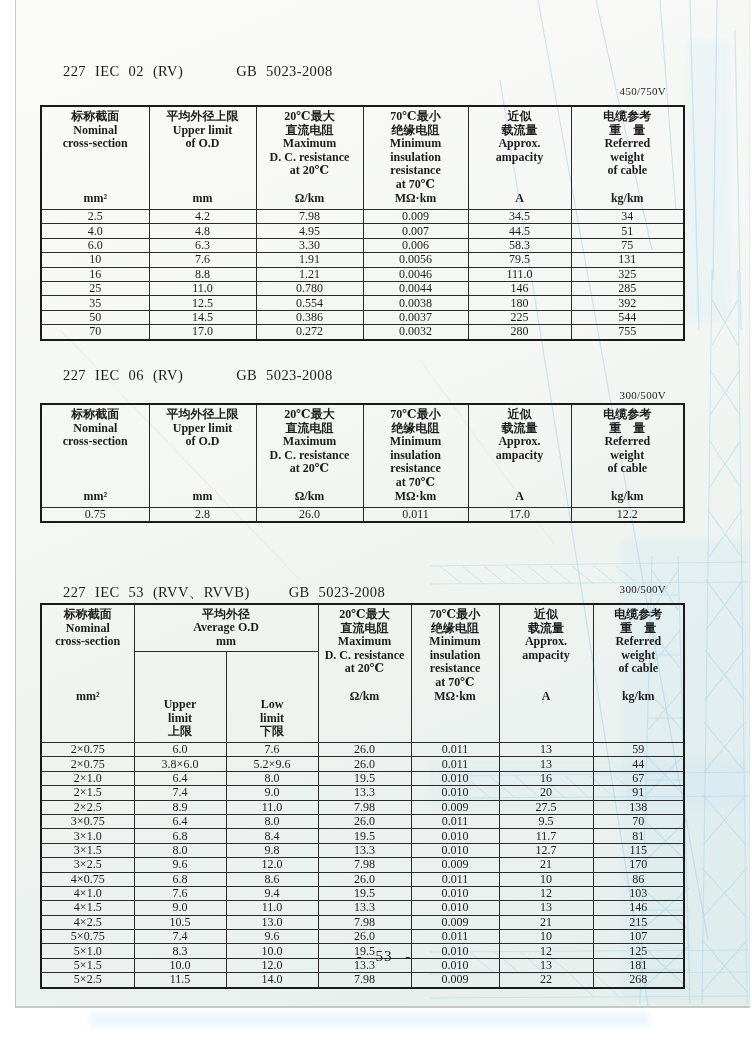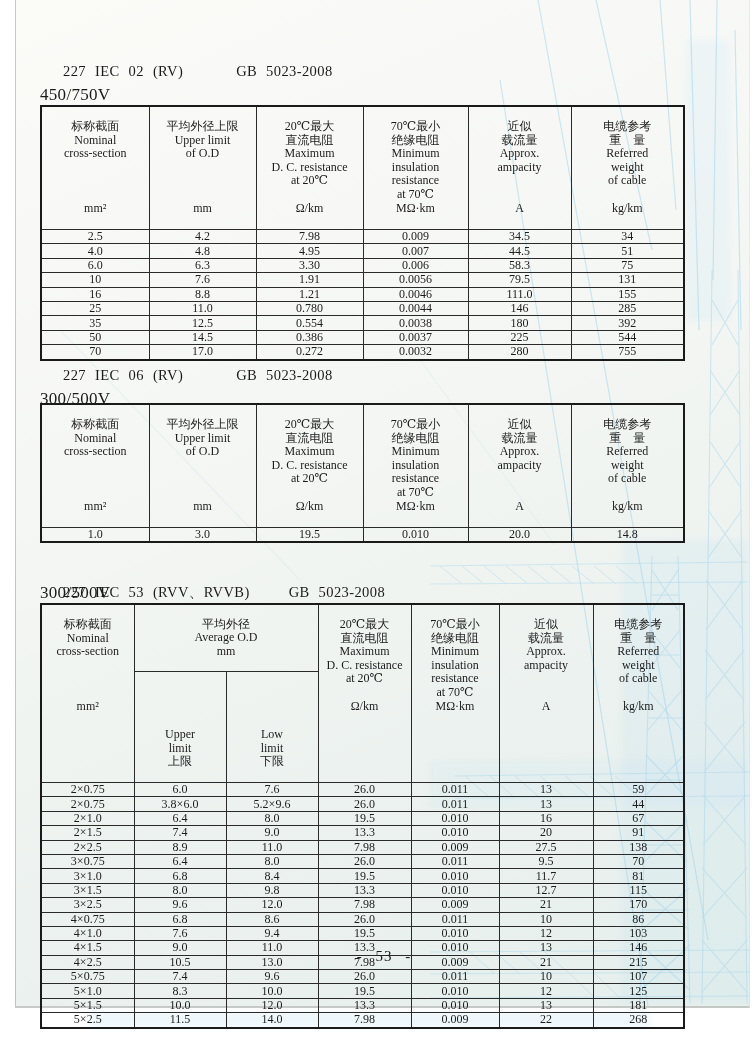--- a/index.html
+++ b/index.html
@@ -20,32 +20,32 @@
   .content{position:absolute;left:0;top:0;width:752px;height:936px;}
 
   .sec-title{
     position:absolute;left:63px;font-size:14.5px;letter-spacing:.4px;
     word-spacing:5px;white-space:nowrap;
   }
   .std{display:inline-block;}
   .std-gap-wide{margin-left:44px;}
   .std-gap-narrow{margin-left:30px;}
   .voltage{
-    position:absolute;left:40px;width:626px;text-align:left;
-    font-size:17px;letter-spacing:.3px;
+    position:absolute;left:40px;width:626px;text-align:right;
+    font-size:11px;letter-spacing:.3px;
   }
 
   table.spec{
     position:absolute;left:40px;width:643px;
     border-collapse:collapse;table-layout:fixed;
     border:2px solid #1a1a1a;background:transparent;
   }
   .spec th,.spec td{border:1px solid #2a2a2a;}
   .spec th{
-    padding:13px 2px;font-weight:normal;vertical-align:top;
+    padding:3px 2px;font-weight:bold;vertical-align:top;
     font-size:12px;
   }
   .hwrap{
     display:flex;flex-direction:column;justify-content:space-between;
     align-items:center;text-align:center;line-height:13.6px;font-size:12px;
   }
   .h-tall{height:96px;}
   .h-avg{height:40px;justify-content:center;}
   .h-sub{height:44px;justify-content:flex-end;margin-top:40px;}
   .h-unit{display:block;}
@@ -212,21 +212,21 @@
             <td>0.0056</td>
             <td>79.5</td>
             <td>131</td>
           </tr>
           <tr>
             <td>16</td>
             <td>8.8</td>
             <td>1.21</td>
             <td>0.0046</td>
             <td>111.0</td>
-            <td>155</td>
+            <td>325</td>
           </tr>
           <tr>
             <td>25</td>
             <td>11.0</td>
             <td>0.780</td>
             <td>0.0044</td>
             <td>146</td>
             <td>285</td>
           </tr>
           <tr>
@@ -306,26 +306,26 @@
           <th>
             <div class="hwrap h-tall">
               <span>电缆参考<br>重　量<br>Referred<br>weight<br>of cable</span>
               <span class="h-unit">kg/km</span>
             </div>
           </th>
         </tr>
       </thead>
       <tbody>
           <tr>
-            <td>1.0</td>
-            <td>3.0</td>
-            <td>19.5</td>
-            <td>0.010</td>
-            <td>20.0</td>
-            <td>14.8</td>
+            <td>0.75</td>
+            <td>2.8</td>
+            <td>26.0</td>
+            <td>0.011</td>
+            <td>17.0</td>
+            <td>12.2</td>
           </tr>
         </tbody>
     </table>
 
     <div id="title-3" class="sec-title">
       <span>227 IEC 53 (RVV、RVVB)</span>
       <span class="std std-gap-narrow">GB 5023-2008</span>
     </div>
     <div id="volt-3" class="voltage">300/500V</div>
 

